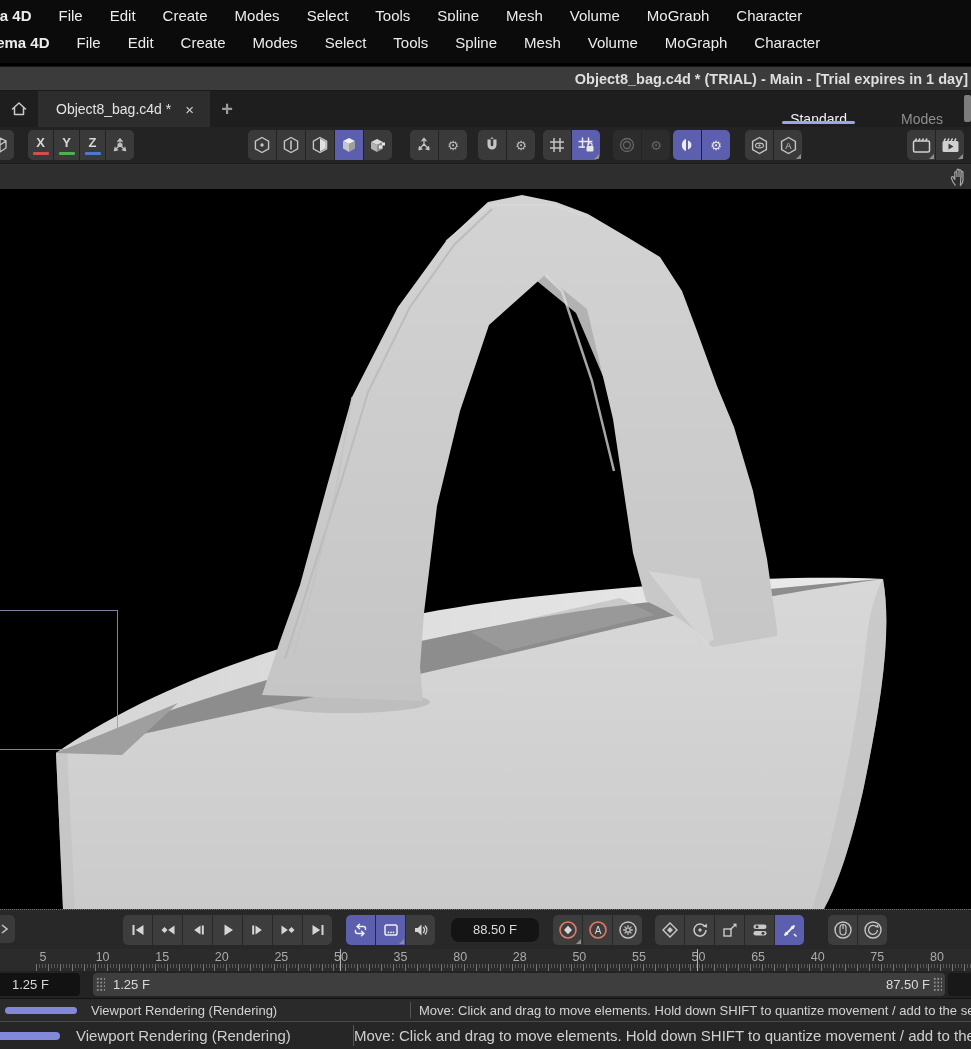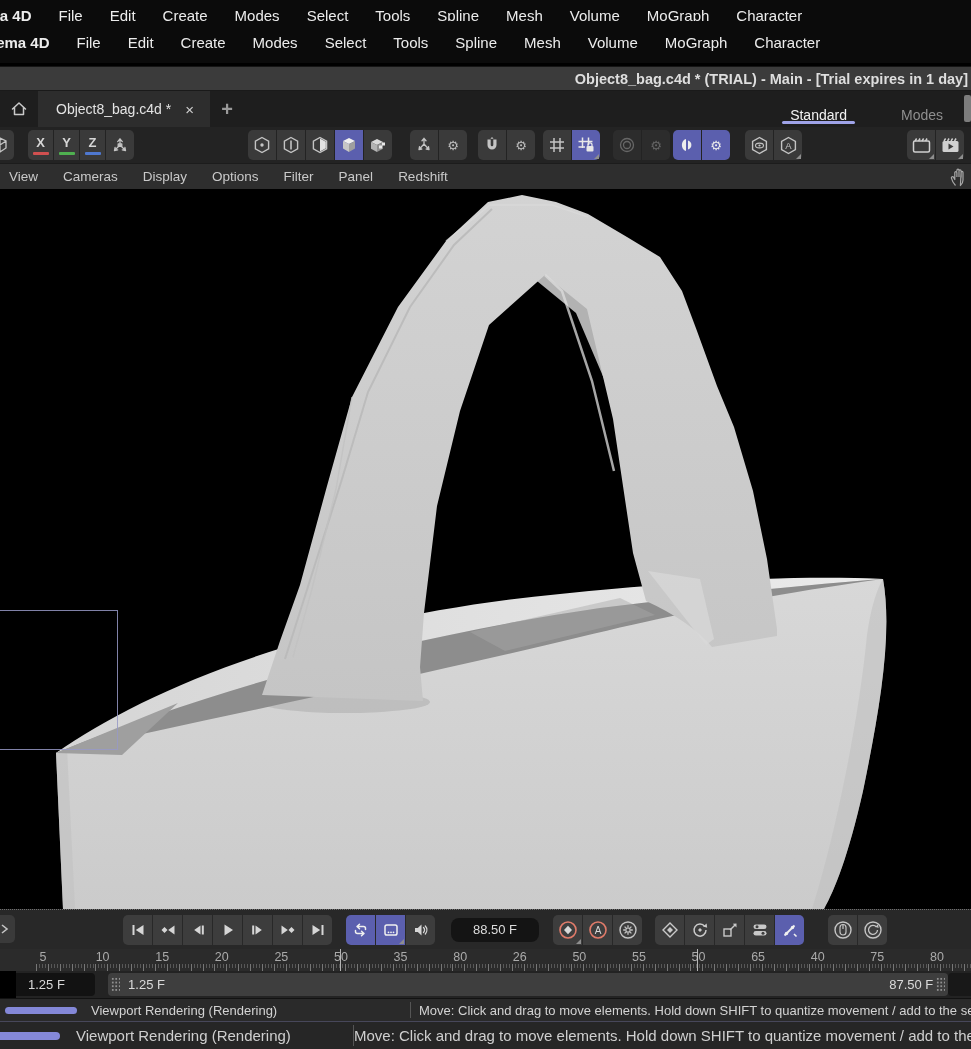--- a/index.html
+++ b/index.html
@@ -25,21 +25,21 @@
 
   
   .tabbar { top:91px; left:0; right:0; height:36px; background:#1e1e1e; display:flex; align-items:stretch; }
   .home-btn { width:38px; display:flex; align-items:center; justify-content:center; }
   .doc-tab { background:#2d2d2d; display:flex; align-items:center; gap:14px; padding:0 16px 0 18px;
     font-size:14px; color:#e3e3e3; }
   .tab-close { color:#cfcfcf; font-size:15px; }
   .tab-add { width:34px; display:flex; align-items:center; justify-content:center;
     color:#9a9a9a; font-size:20px; font-weight:bold; }
   .layouts { margin-left:auto; display:flex; align-items:stretch; gap:42px; padding-right:22px; }
-  .layout-tab { display:flex; align-items:flex-start; font-size:14px; color:#8f8f8f; position:relative; padding:16px 6px; }
+  .layout-tab { display:flex; align-items:flex-end; font-size:14px; color:#8f8f8f; position:relative; padding:0 6px; }
   .layout-tab.active { color:#f2f2f2; }
   .layout-tab.active::after { content:""; position:absolute; left:-2px; right:-2px; bottom:3px;
     height:3px; border-radius:2px; background:var(--underline,#9fa3e8); }
   .scroll-nub { position:absolute; right:0; top:4px; width:7px; height:27px; background:#7d7d7d; border-radius:2px; }
 
   
   .toolbar { top:127px; left:0; right:0; height:36px; background:#232323; }
   .tgroup { position:absolute; top:3px; display:flex; gap:1px; }
   .tbtn { width:28px; height:30px; background:#3a3a3a; display:flex; align-items:center;
     justify-content:center; position:relative; }
@@ -85,21 +85,21 @@
   .ruler-nums { position:absolute; left:0; right:0; top:1px; display:flex;
     justify-content:space-between; padding:0 24px 0 33px; font-size:12.5px; color:#aaaaaa; }
   .ruler-nums span { width:20px; text-align:center; }
   .ticks { position:absolute; left:36px; right:0; top:15px; height:7px;
     background-image:
       repeating-linear-gradient(to right,#777777 0 1px,transparent 1px 11.9px),
       repeating-linear-gradient(to right,#585858 0 1px,transparent 1px 2.975px);
     background-size:auto 7px, auto 4px; background-repeat:repeat-x; }
   .marker { position:absolute; top:0; width:1px; height:22px; background:#cfcfcf; opacity:.85; }
 
-  .rangerow { top:971px; left:16px; right:0; height:27px; background:#232323; display:flex; align-items:center; }
+  .rangerow { top:971px; left:0; right:0; height:27px; background:#232323; display:flex; align-items:center; }
   .rangefield { margin-left:0; width:80px; height:23px; background:#121212; border-radius:0 4px 4px 0;
     display:flex; align-items:center; padding-left:12px; font-size:13px; color:#d8d8d8; }
   .rangebar { margin-left:13px; width:852px; height:23px; background:#3e3e3e; border-radius:4px;
     display:flex; align-items:center; font-size:13px; color:#dadada; }
   .grip { width:9px; height:15px; margin:0 3px;
     background-image:radial-gradient(circle,#909090 1px,transparent 1.3px);
     background-size:3.5px 3.7px; }
   .range-end { margin-left:auto; }
   .range-stub { margin-left:auto; width:23px; height:23px; background:#181818; border-radius:4px 0 0 4px; }
 
@@ -344,29 +344,20 @@
       <svg width="19" height="17" viewBox="0 0 19 17">
           <rect x="1.5" y="4" width="16" height="11" rx="1.5" fill="#d0d0d0"></rect>
           <path d="M3,4 l1.6,-2.5 M6.5,4 l1.6,-2.5 M10,4 l1.6,-2.5 M13.5,4 l1.6,-2.5" stroke="#d0d0d0" stroke-width="1.4"></path>
           <polygon points="7.5,6.5 12.5,9.5 7.5,12.5" fill="#3a3a3a"></polygon>
         </svg>
     </div>
   </div>
 </div>
 
 <div class="abs vpmenu">
-  <div style="display:flex;gap:25px">
-      <span>View</span>
-      <span>Cameras</span>
-      <span>Display</span>
-      <span>Options</span>
-      <span>Filter</span>
-      <span>Panel</span>
-      <span>Redshift</span>
-    </div>
   <div class="hand">
     <svg width="20" height="20" viewBox="0 0 20 20">
         <path d="M7.5,18.5 C5.5,16.5 4,13.5 3.4,11.2 c-.4,-1.5 1.5,-2.1 2.2,-.8 L6.8,12.5 V5.8 c0,-1.6 2.1,-1.6 2.1,0 V10 m0,-5.8 V3.4 c0,-1.6 2.1,-1.6 2.1,0 V10 m0,-6 c0,-1.5 2.1,-1.5 2.1,0 V10.4 m0,-4.9 c0,-1.4 1.9,-1.4 1.9,0 V13 c0,2.6 -1,4.3 -2.6,5.5 Z" fill="none" stroke="#a8a8a8" stroke-width="1.2" stroke-linejoin="round"></path>
       </svg>
   </div>
 </div>
 
 <div class="abs viewport">
   <svg width="971" height="720" viewBox="0 0 971 720">
     <defs>
@@ -581,21 +572,21 @@
 <div class="abs ruler">
   <div class="ruler-nums">
       <span>5</span>
       <span>10</span>
       <span>15</span>
       <span>20</span>
       <span>25</span>
       <span>50</span>
       <span>35</span>
       <span>80</span>
-      <span>26</span>
+      <span>28</span>
       <span>50</span>
       <span>55</span>
       <span>50</span>
       <span>65</span>
       <span>40</span>
       <span>75</span>
       <span>80</span>
     </div>
   <div class="ticks"></div>
   <div class="marker" style="left:340px"></div>

